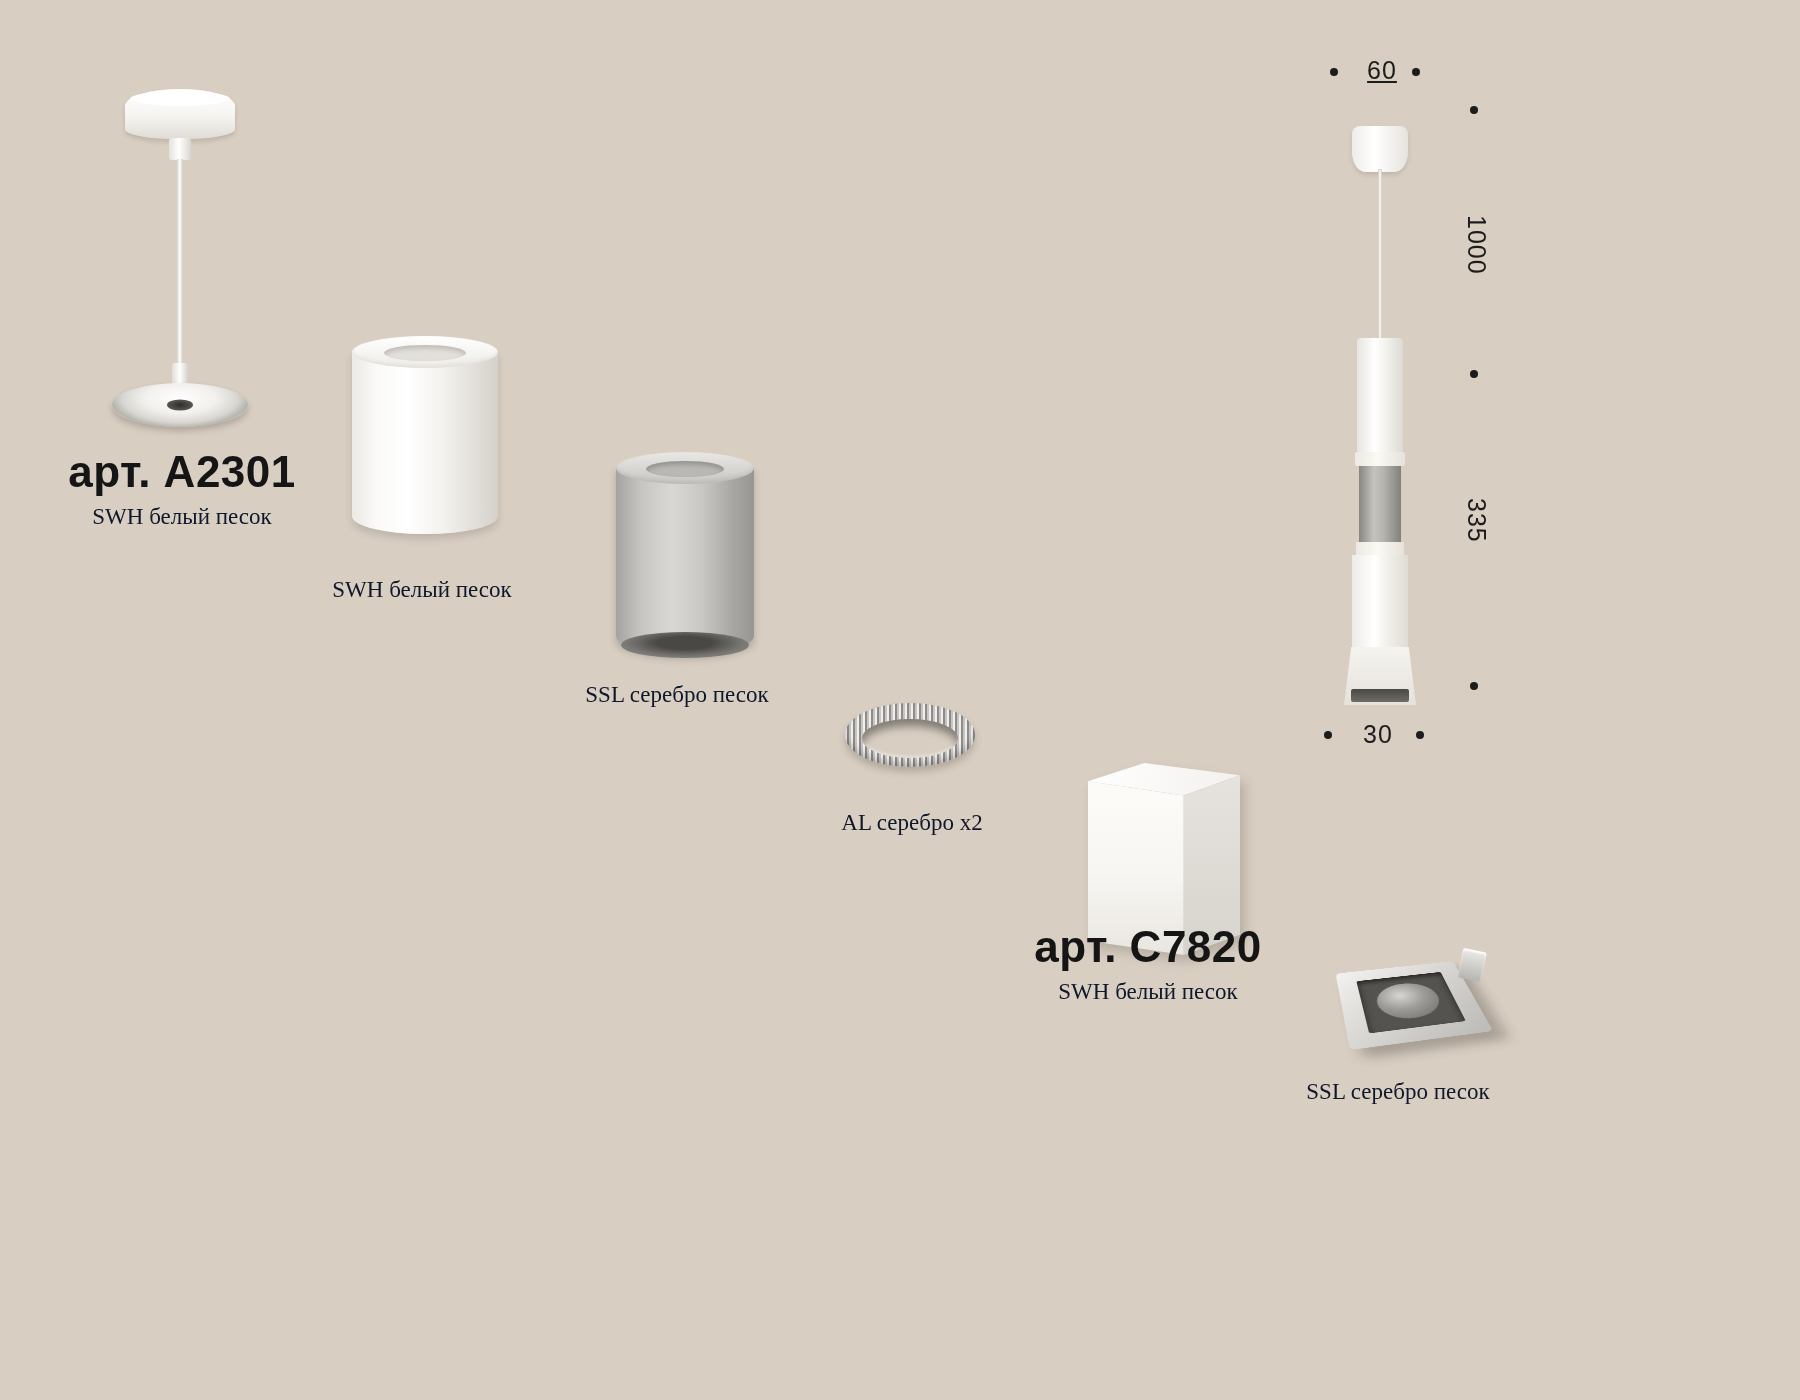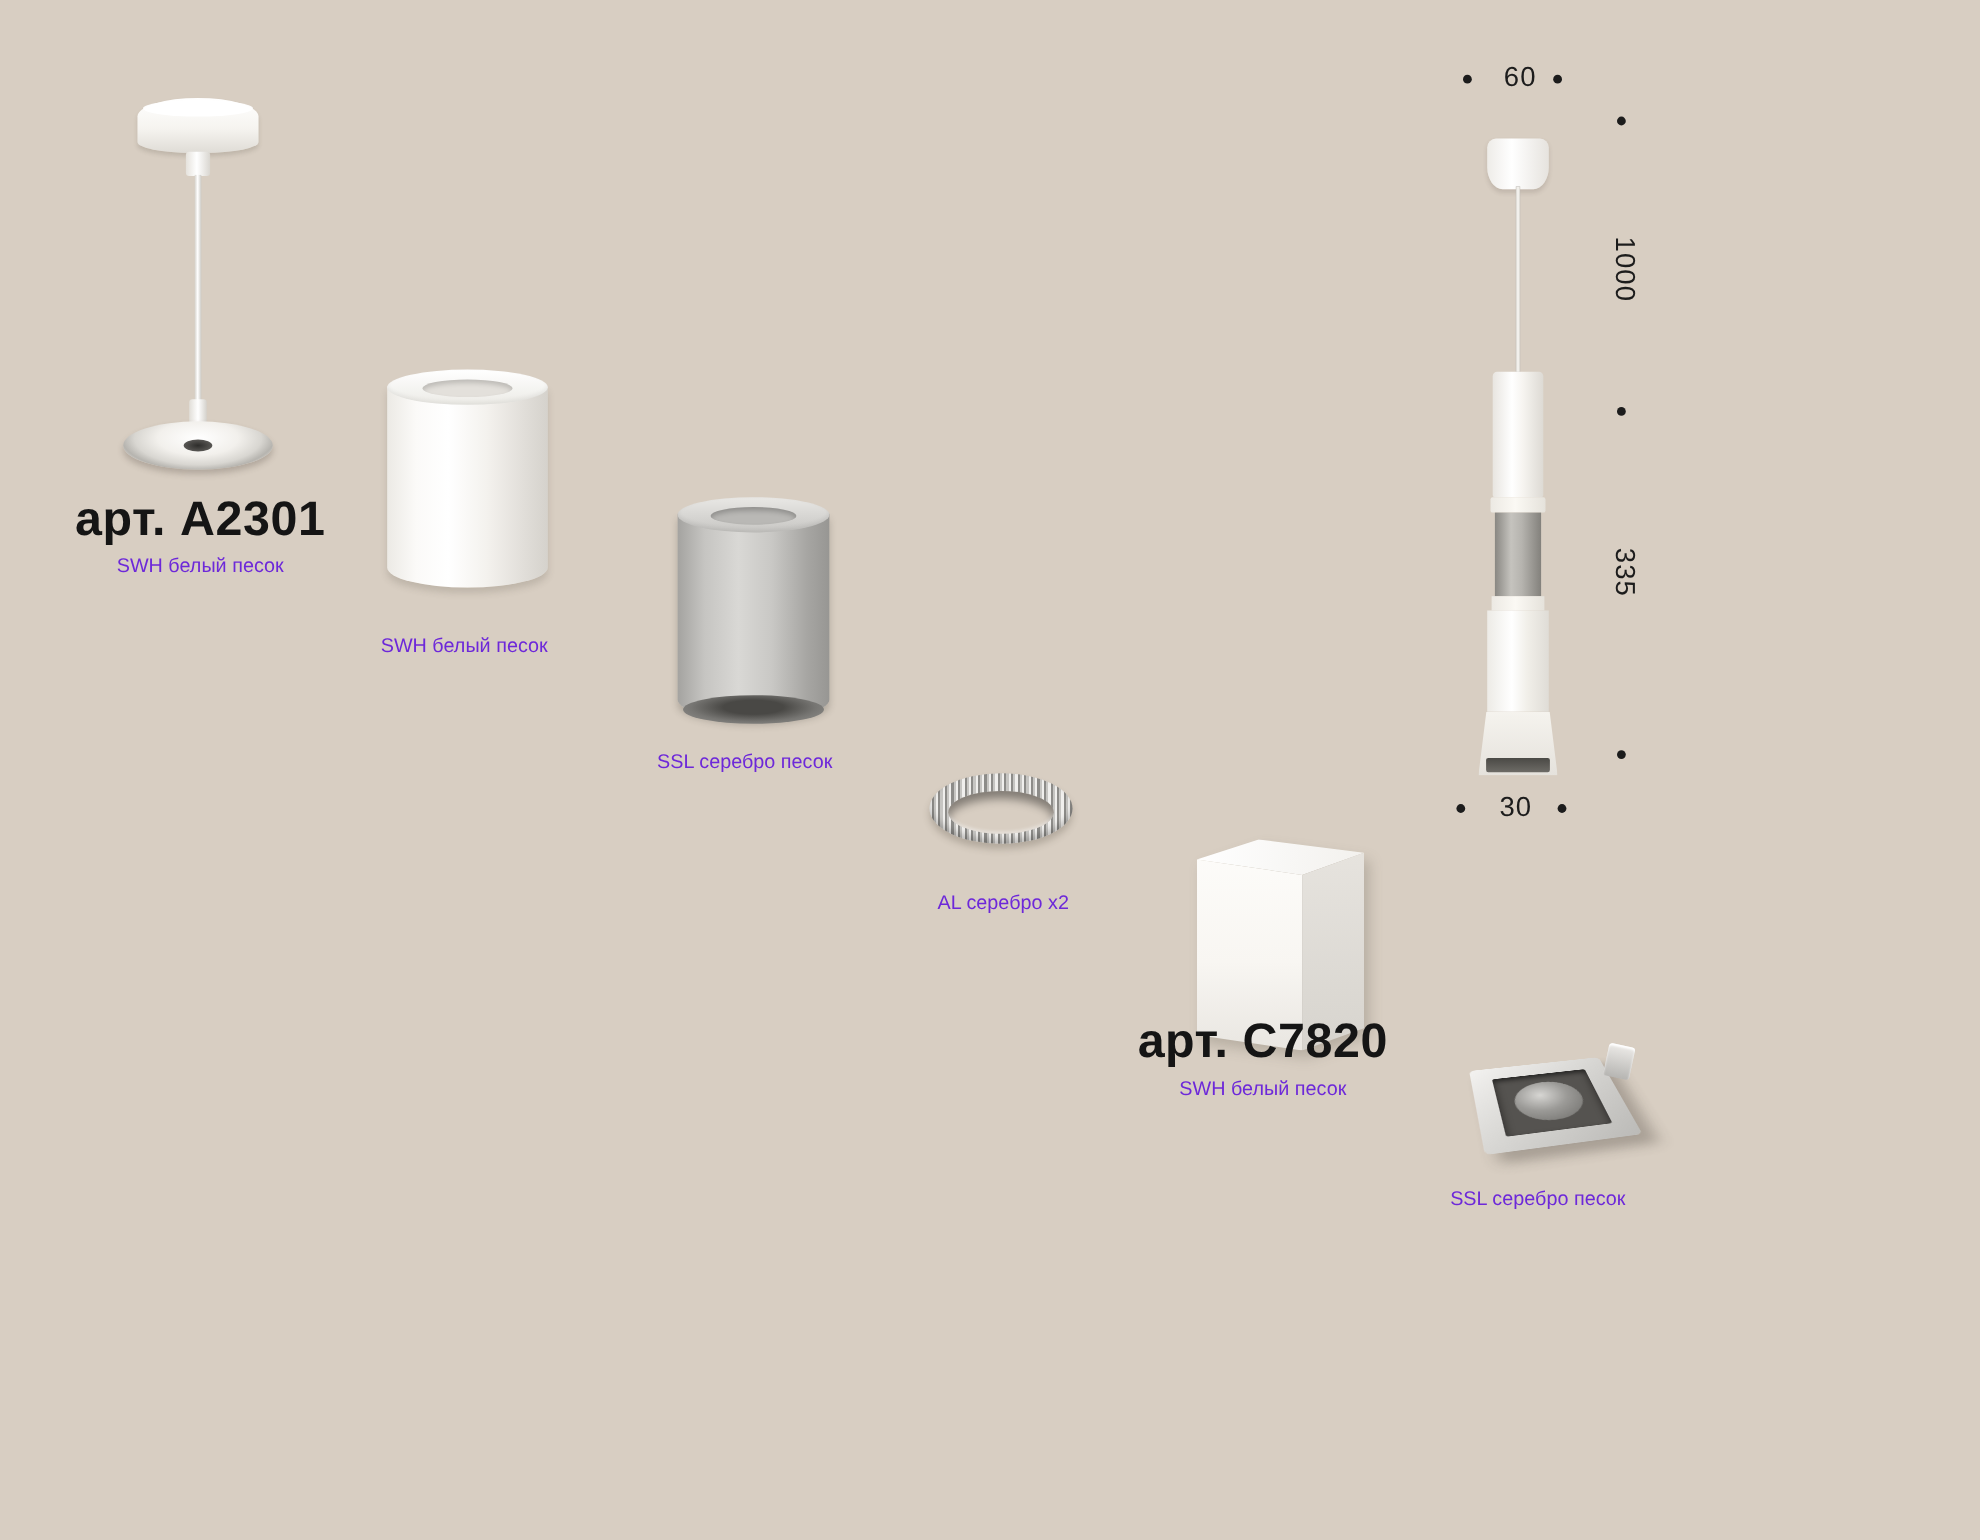--- a/index.html
+++ b/index.html
@@ -9,21 +9,21 @@
     background:#d8cec2;
     font-family:"Liberation Sans", sans-serif;
     color:#1a1a1a;
     overflow:hidden;
   }
   #stage { position:absolute; inset:0; }
 
   
   .caption { position:absolute; width:320px; text-align:center; }
   .caption .art  { font-size:44px; font-weight:700; color:#151515; letter-spacing:.5px; }
-  .caption .desc { font-size:18px; color:#6d28d9; margin-top:7px; }
+  .caption .desc { font-size:23px; color:#0f172a; margin-top:7px;font-family:Liberation Serif, serif; }
   .capA { left:22px;   top:447px; }
   .capB { left:262px;  top:570px; }
   .capC { left:517px;  top:675px; }
   .capD { left:752px;  top:803px; }
   .capE { left:988px;  top:922px; }
   .capF { left:1238px; top:1072px; }
 
   
   .a2301 { position:absolute; left:112px; top:85px; width:136px; height:350px; }
   .a2301 .canopy {
@@ -137,21 +137,21 @@
     clip-path:polygon(10% 0, 90% 0, 100% 100%, 0 100%);
     background:linear-gradient(180deg,#f5f3ee,#e5e2dc); }
   .l-aperture { top:563px; width:58px; height:13px;
     background:linear-gradient(180deg,#4a4945,#6d6b66); border-radius:2px; }
 
   
   .dot { position:absolute; width:8px; height:8px; border-radius:50%; background:#1c1c1c; }
   .dim { position:absolute; font-size:25px; color:#1c1c1c; letter-spacing:1px; }
   .dim.horiz { width:76px; text-align:center; }
   .dim.vert  { writing-mode:vertical-rl; }
-  .dim-60   { left:1344px; top:56px; }
+  .dim-60   { left:1344px; top:56px;text-decoration:underline; }
   .dim-1000 { left:1462px; top:215px; }
   .dim-335  { left:1462px; top:498px; }
   .dim-70   { left:1340px; top:720px; }
   .dot-a { left:1330px; top:68px; }
   .dot-b { left:1412px; top:68px; }
   .dot-c { left:1470px; top:106px; }
   .dot-d { left:1470px; top:370px; }
   .dot-e { left:1470px; top:682px; }
   .dot-f { left:1324px; top:731px; }
   .dot-g { left:1416px; top:731px; }

